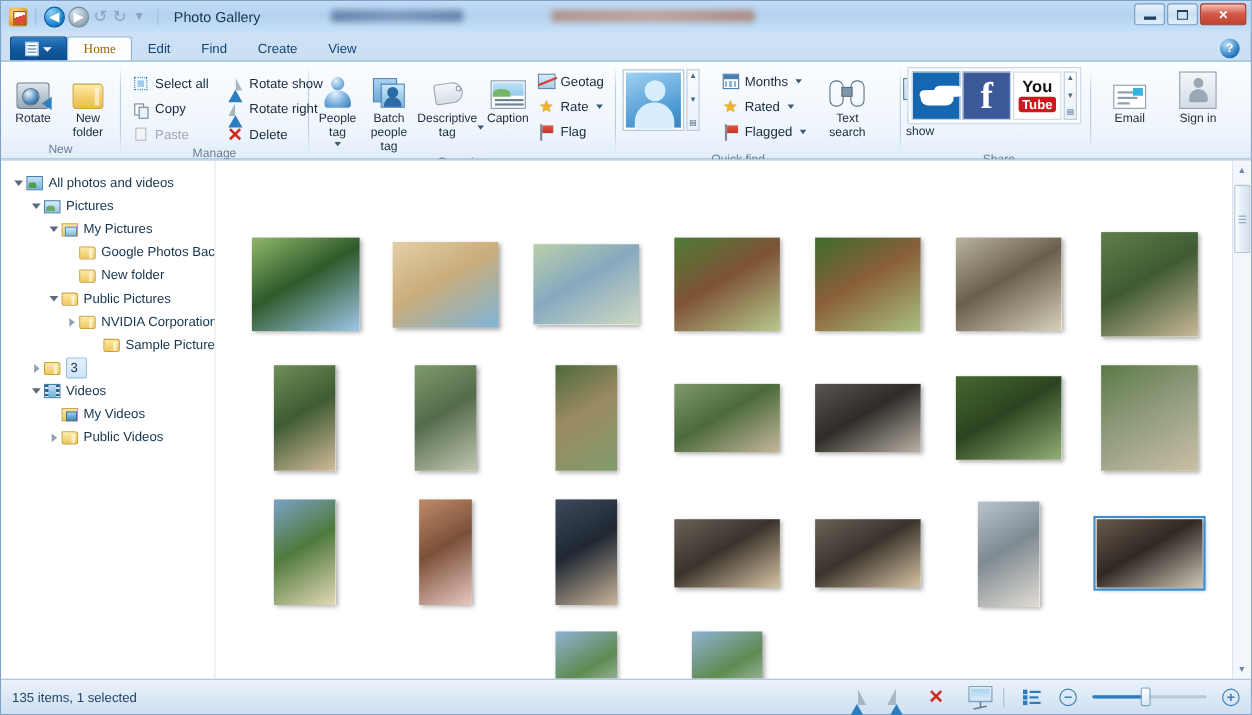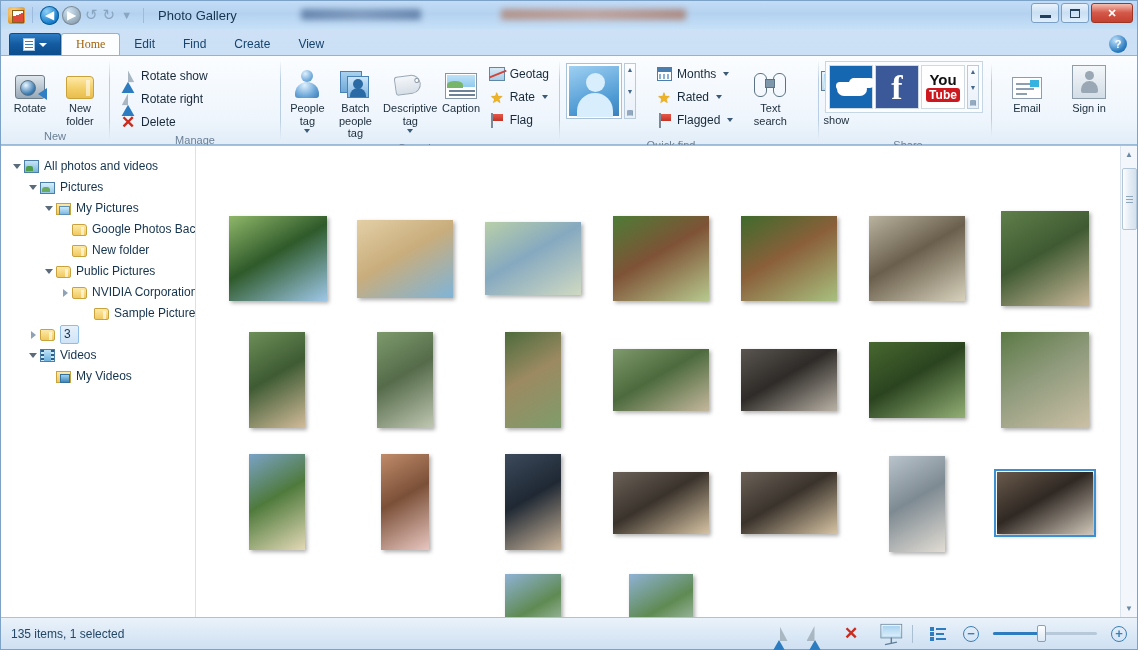--- a/index.html
+++ b/index.html
@@ -368,20 +368,44 @@
       </div>
       <div class="group-label">New</div>
     </div>
     <div class="group-sep"></div>
 
     <div class="group" style="width:170px">
       <div class="group-body" style="gap:8px">
         <div class="smallcol">
           <div class="smallbtn">
             <span class="ico">
+              <span style="width:12px;height:12px;border:1.5px dotted #2d7cc0;display:block;position:relative">
+                <span style="position:absolute;inset:2px;background:#9fcdee;display:block"></span>
+                </span>
+            </span>
+            <span>Select all</span>
+          </div>
+          <div class="smallbtn">
+            <span class="ico">
+              <span style="display:block;width:9px;height:11px;background:#fff;border:1px solid #6f8496;position:relative;left:-2px">
+                <span style="position:absolute;left:3px;top:2px;width:9px;height:11px;background:#eaf2f9;border:1px solid #6f8496"></span>
+                </span>
+            </span>
+            <span>Copy</span>
+          </div>
+          <div class="smallbtn disabled">
+            <span class="ico">
+              <span style="display:block;width:10px;height:12px;background:#f2f4f6;border:1px solid #b3bcc4"></span>
+            </span>
+            <span>Paste</span>
+          </div>
+        </div>
+        <div class="smallcol">
+          <div class="smallbtn">
+            <span class="ico">
               <span class="rot left" style="transform:scale(.8)"><span class="tri"></span><span class="half"></span></span>
             </span>
             <span>Rotate show</span>
           </div>
           <div class="smallbtn">
             <span class="ico">
               <span class="rot right" style="transform:scale(.8)"><span class="tri"></span><span class="half"></span></span>
             </span>
             <span>Rotate right</span>
           </div>
@@ -420,21 +444,21 @@
           </div>
           <span>Batch people tag</span>
         </div>
         <div class="bigbtn" style="width:58px">
           <div class="ico">
             <div class="i-tag">
                 <span class="shape"></span>
                 <span class="hole"></span>
               </div>
           </div>
-          <span style="display:flex;flex-direction:column;align-items:center">
+          <span style="display:flex;flex-direction:row;align-items:center">
             <span>Descriptive tag</span>
             <span class="caret-dn" style="margin:2px 0 0 0"></span>
           </span>
         </div>
         <div class="bigbtn" style="width:48px">
           <div class="ico">
             <div class="i-caption">
                 <span class="sky"></span>
                 <span class="hill"></span>
               <span class="line" style="top:16px;width:26px"></span>
@@ -668,20 +692,29 @@
             <span class="ic-video"></span>
           </span>
           <span class="lbl">Videos</span>
         </div>
         <div class="tree-item" style="padding-left: 42px;">
           <span class="twisty"></span>
           <span class="ti">
             <span class="ic-folderv"></span>
           </span>
           <span class="lbl">My Videos</span>
+        </div>
+        <div class="tree-item" style="padding-left: 42px;">
+          <span class="twisty">
+            <span class="tw-closed"></span>
+          </span>
+          <span class="ti">
+            <span class="ic-folder"></span>
+          </span>
+          <span class="lbl">Public Videos</span>
         </div>
       </div>
 
     <div class="content">
       <div class="grid" id="grid">
           <div class="cell" style="left: 33px; top: 70px; width: 98px; height: 85px;">
             <div class="thumb" style="width: 98px; height: 85px; background: linear-gradient(150deg, rgb(143, 183, 106) 0%, rgb(47, 90, 42) 45%, rgb(158, 199, 232) 100%);"></div>
           </div>
           <div class="cell" style="left: 161px; top: 74px; width: 96px; height: 78px;">
             <div class="thumb" style="width: 96px; height: 78px; background: linear-gradient(150deg, rgb(227, 207, 166) 0%, rgb(201, 173, 124) 45%, rgb(127, 180, 216) 100%);"></div>

